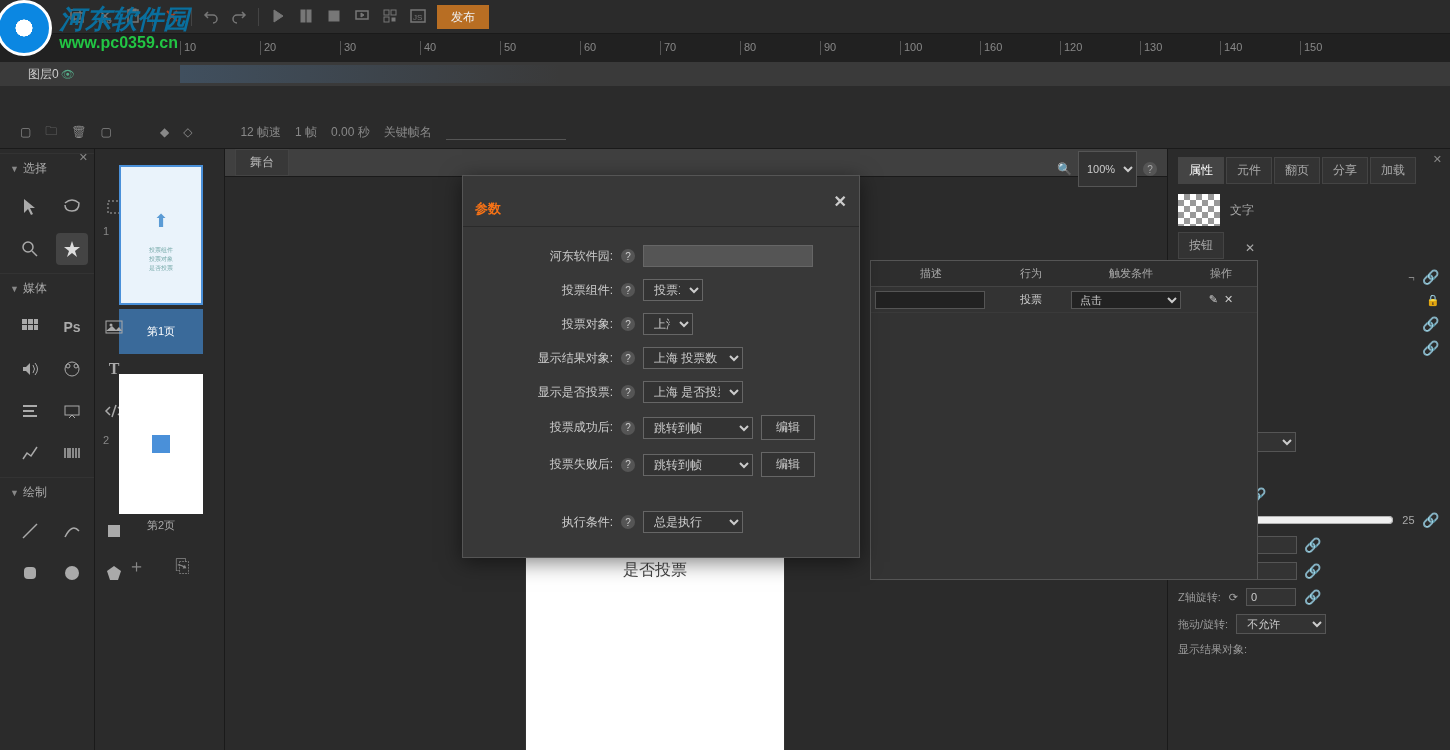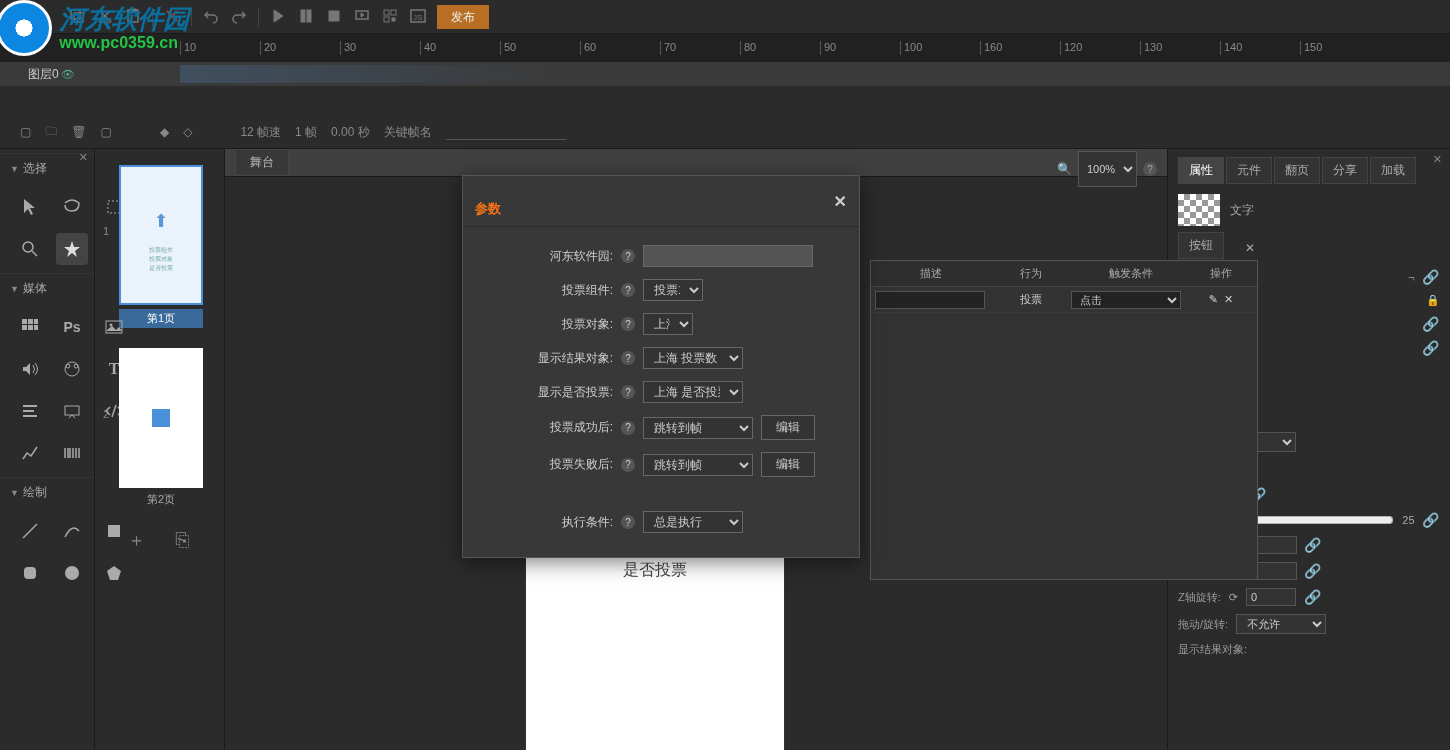--- a/index.html
+++ b/index.html
@@ -45,21 +45,21 @@
 
 .pages-panel { width: 130px; background: #2b2b2b; border-right: 1px solid #1a1a1a; padding: 16px 8px; }
 .page-thumb { margin-bottom: 20px; display: flex; gap: 6px; align-items: flex-start; }
 .page-thumb .num { color: #888; font-size: 11px; width: 10px; padding-top: 60px; }
 .page-thumb .card { width: 84px; }
 .page-thumb .thumb { width: 84px; height: 140px; background: #fff; border: 2px solid transparent; position: relative; }
 .page-thumb.active .thumb { border-color: #4a90d9; background: #eaf3fb; }
 .page-thumb .thumb .inner-ico { position: absolute; top: 40%; left: 50%; transform: translate(-50%,-50%); font-size: 18px; color: #5b9bd5; }
 .page-thumb .thumb .inner-box { position: absolute; top: 50%; left: 50%; transform: translate(-50%,-50%); width: 18px; height: 18px; background: #4a90d9; }
 .page-thumb .lbl { text-align: center; color: #aaa; font-size: 11px; margin-top: 4px; }
-.page-thumb.active .lbl { background: #3a6a9a; color: #fff; padding: 2px 0; }
+.page-thumb.active .lbl { background: #3a6a9a; color: #fff; padding: 15px 0; }
 .page-actions { display: flex; justify-content: center; gap: 20px; margin-top: 8px; }
 .page-actions .pbtn { width: 26px; height: 26px; display: flex; align-items: center; justify-content: center; color: #888; cursor: pointer; font-size: 18px; }
 
 .stage-area { flex: 1; background: #2b2b2b; position: relative; }
 .stage-tabs { height: 28px; background: #404040; display: flex; align-items: center; border-bottom: 1px solid #1a1a1a; padding-left: 10px; }
 .stage-tab { background: #383838; color: #bbb; padding: 4px 14px; font-size: 12px; border: 1px solid #444; cursor: pointer; }
 .stage-zoom { position: absolute; right: 10px; top: 2px; display: flex; align-items: center; gap: 6px; }
 .stage-zoom select { background: #333; color: #ccc; border: 1px solid #555; padding: 10px 4px; font-size: 11px; }
 .canvas { position: absolute; left: 300px; top: 400px; width: 260px; height: 220px; background: #fff; border: 1px solid #333; display: flex; align-items: flex-start; justify-content: center; padding-top: 10px; color: #444; font-size: 16px; }
 

